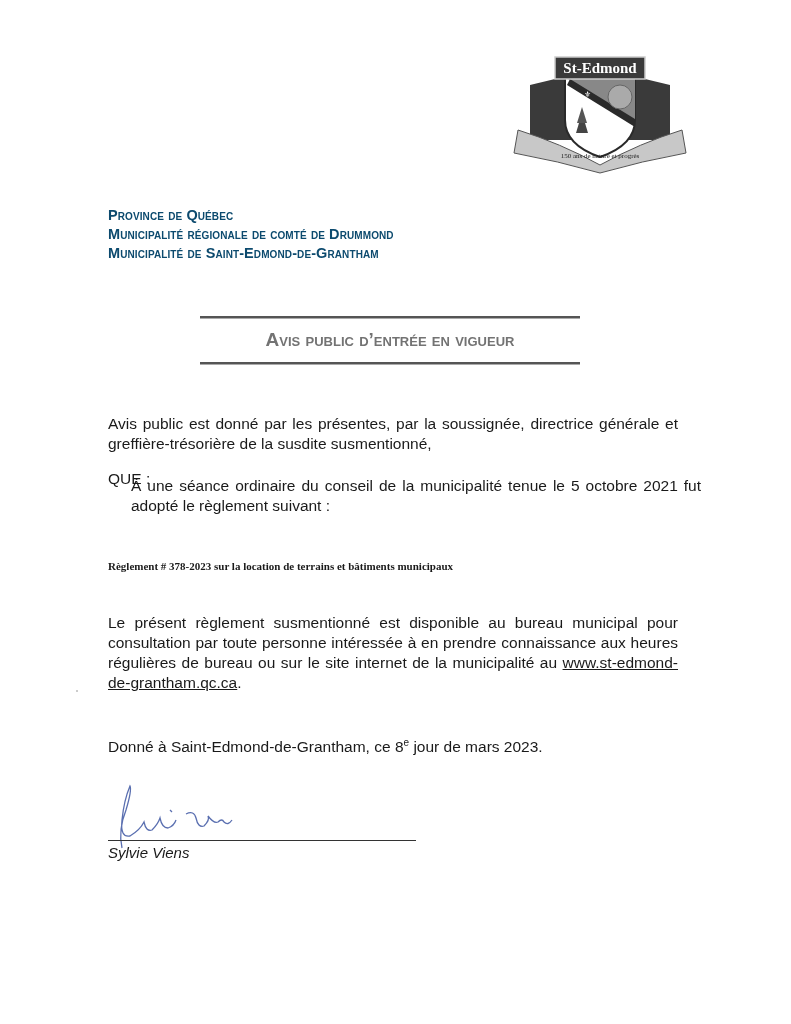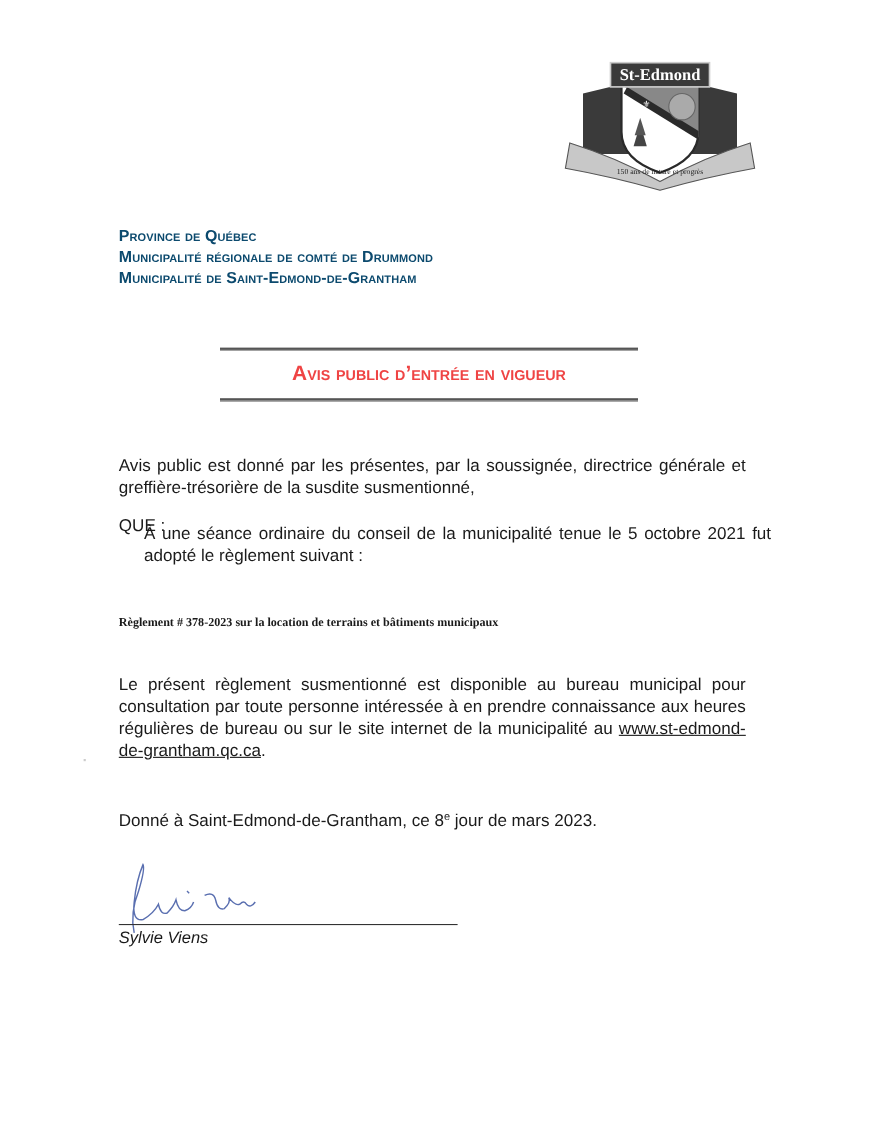--- a/index.html
+++ b/index.html
@@ -2,21 +2,21 @@
 <html><head>
   <meta charset="utf-8">
   <style>
     html, body { margin: 0; padding: 0; background: #ffffff; }
     body { width: 791px; height: 1024px; position: relative; overflow: hidden; font-family: "Liberation Sans", sans-serif; color: #1a1a1a; }
     .logo { position: absolute; left: 510px; top: 45px; width: 180px; height: 130px; }
     .header { position: absolute; left: 108px; top: 206px; font-weight: bold; font-size: 14.5px; line-height: 19px; color: #0c4a6e; }
     .header div { font-variant: small-caps; letter-spacing: 0.1px; }
     .title-block { position: absolute; left: 200px; top: 316px; width: 380px; }
     .rule { height: 2px; background: #555; border-bottom: 1px solid #aaa; }
-    .title { text-align: center; font-weight: bold; font-size: 19px; font-variant: small-caps; padding: 10px 0 11px 0; color: #ef4444; }
+    .title { text-align: center; font-weight: bold; font-size: 19px; font-variant: small-caps; padding: 10px 0 11px 0; color: #737373; }
     .para { position: absolute; left: 108px; width: 570px; font-size: 15.5px; line-height: 20px; text-align: justify; color: #1a1a1a; }
     .p1 { top: 414px; }
     .que { position: absolute; left: 108px; top: 470px; font-weight: normal; font-size: 15.5px; }
     .p2 { top: 476px; margin-left: 23px; }
     .reg { position: absolute; left: 108px; top: 560px; font-family: "Liberation Serif", serif; font-weight: bold; font-size: 11px; }
     .p3 { top: 613px; }
     .link { text-decoration: underline; color: #1a1a1a; }
     .given { position: absolute; left: 108px; top: 737px; font-size: 15.5px; }
     .sig-area { position: absolute; left: 100px; top: 780px; width: 320px; height: 70px; }
     .sig-line { position: absolute; left: 108px; top: 840px; width: 308px; height: 1px; background: #333; }

